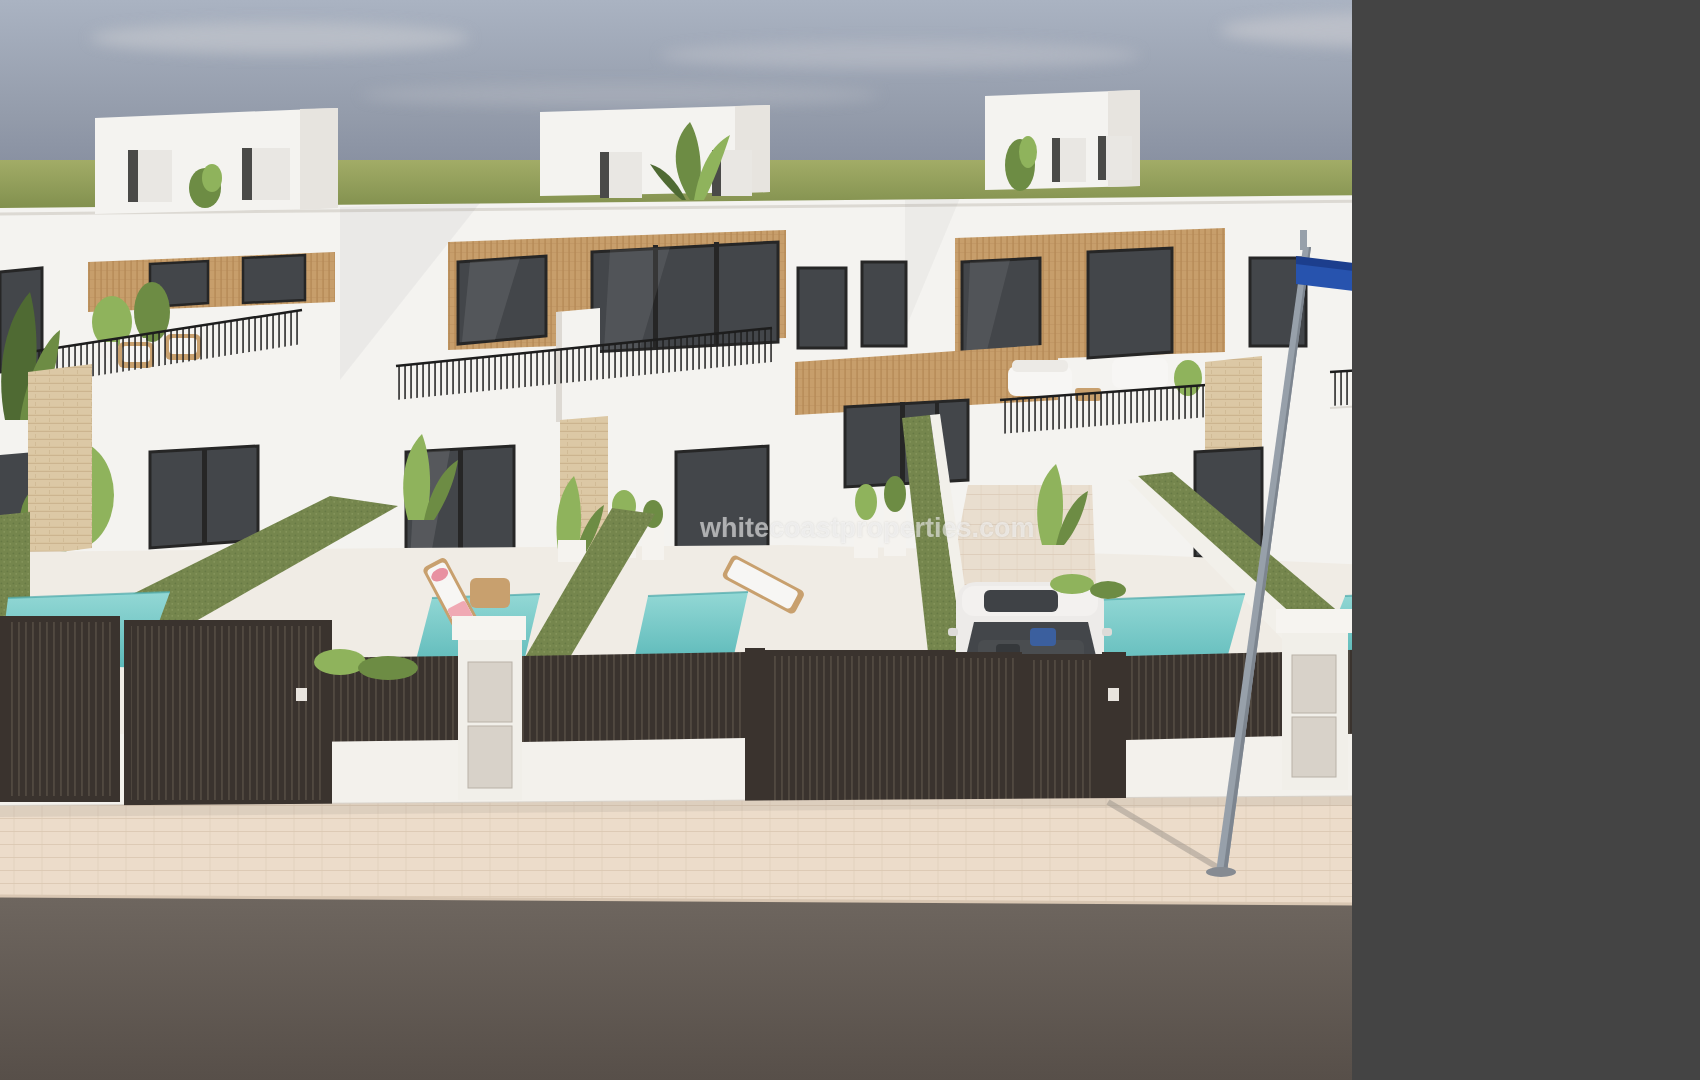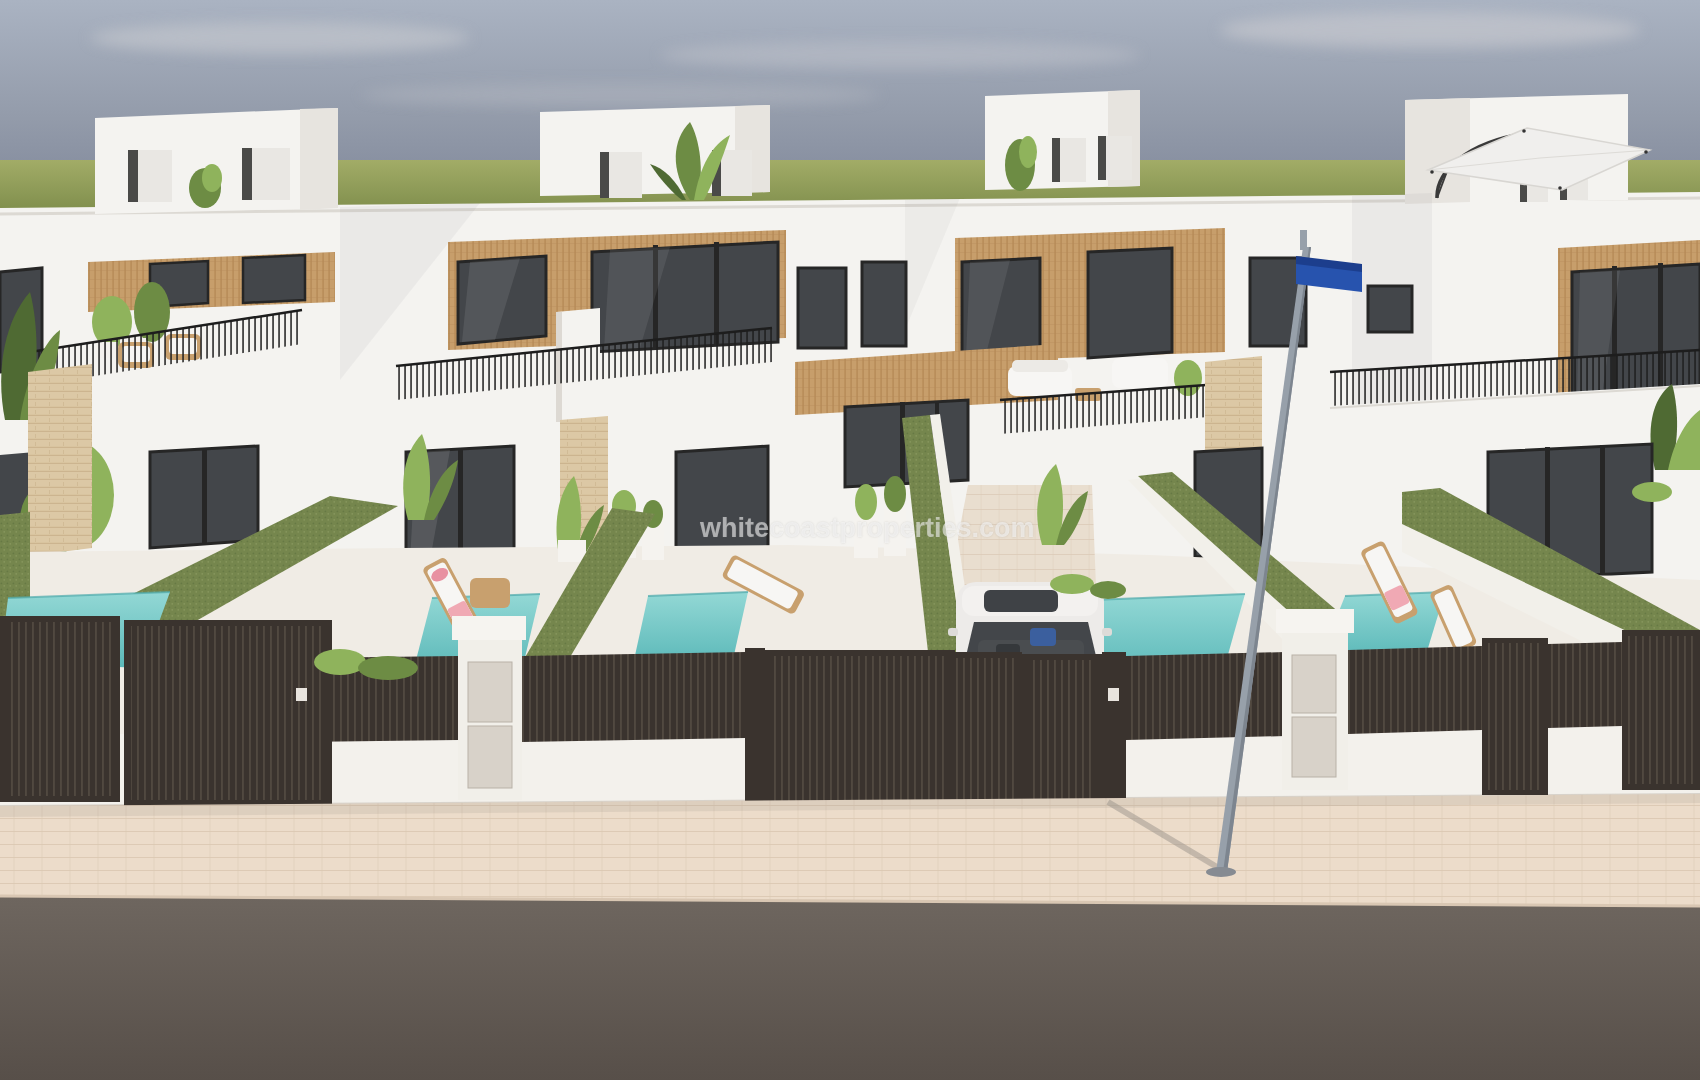--- a/index.html
+++ b/index.html
@@ -1,16 +1,16 @@
 <!DOCTYPE html>
 <html style="--sky_top: #aab3c2; --sky_mid: #939baa; --sky_low: #7d8598; --grass_hi: #a2ac67; --grass_lo: #7f8e4c; --wall: #f4f3f0; --wall_shade: #e7e4df; --wall_shade2: #d9d5cf; --wood: #c79e6b; --wood_line: #a87a45; --glass: #43464a; --glass_hi: #6a6e72; --frame: #262626; --rail: #1d1d1d; --stone: #dcc8a5; --stone_line: #c3aa82; --hedge: #75864d; --hedge_hi: #8d9c63; --pool: #93d8d5; --pool_deep: #5cb9b9; --fence: #3a332e; --fence_hi: #5c5248; --pillar: #f1efe9; --panel: #d8d2c9; --pave: #ecdcca; --pave_line: #d9c6b0; --road: #6e665f; --road_low: #574f49; --car: #edebe9; --pole: #97a0aa; --sign: #2753ae; --sign_dark: #1c3e8d; --plant: #6d8c44; --plant_hi: #8fb35c; --plant_dark: #4f6a33; --towel: #f0a9b4; --tan: #c8a06e; --white: #f7f6f4; --watermark: rgba(255,255,255,0.55);"><head>
 <meta charset="utf-8">
 <style>
   html,body{margin:0;padding:0;background:#444;}
-  .stage{position:relative;width:1700px;height:1080px;overflow:hidden;
+  .stage{position:relative;width:1352px;height:1080px;overflow:hidden;
          font-family:"Liberation Sans", sans-serif;}
   svg{display:block}
   
   .sky1{stop-color:var(--sky_top)} .sky2{stop-color:var(--sky_mid)} .sky3{stop-color:var(--sky_low)}
   .g1{stop-color:var(--grass_hi)} .g2{stop-color:var(--grass_lo)}
   .p1{stop-color:var(--pool)} .p2{stop-color:var(--pool_deep)}
   .r1{stop-color:var(--road)} .r2{stop-color:var(--road_low)}
   .wall{fill:var(--wall)} .wsh{fill:var(--wall_shade)}
   .wood{fill:url(#patWood)} .glass{fill:var(--glass)}
   .frame{fill:none;stroke:var(--frame)}

